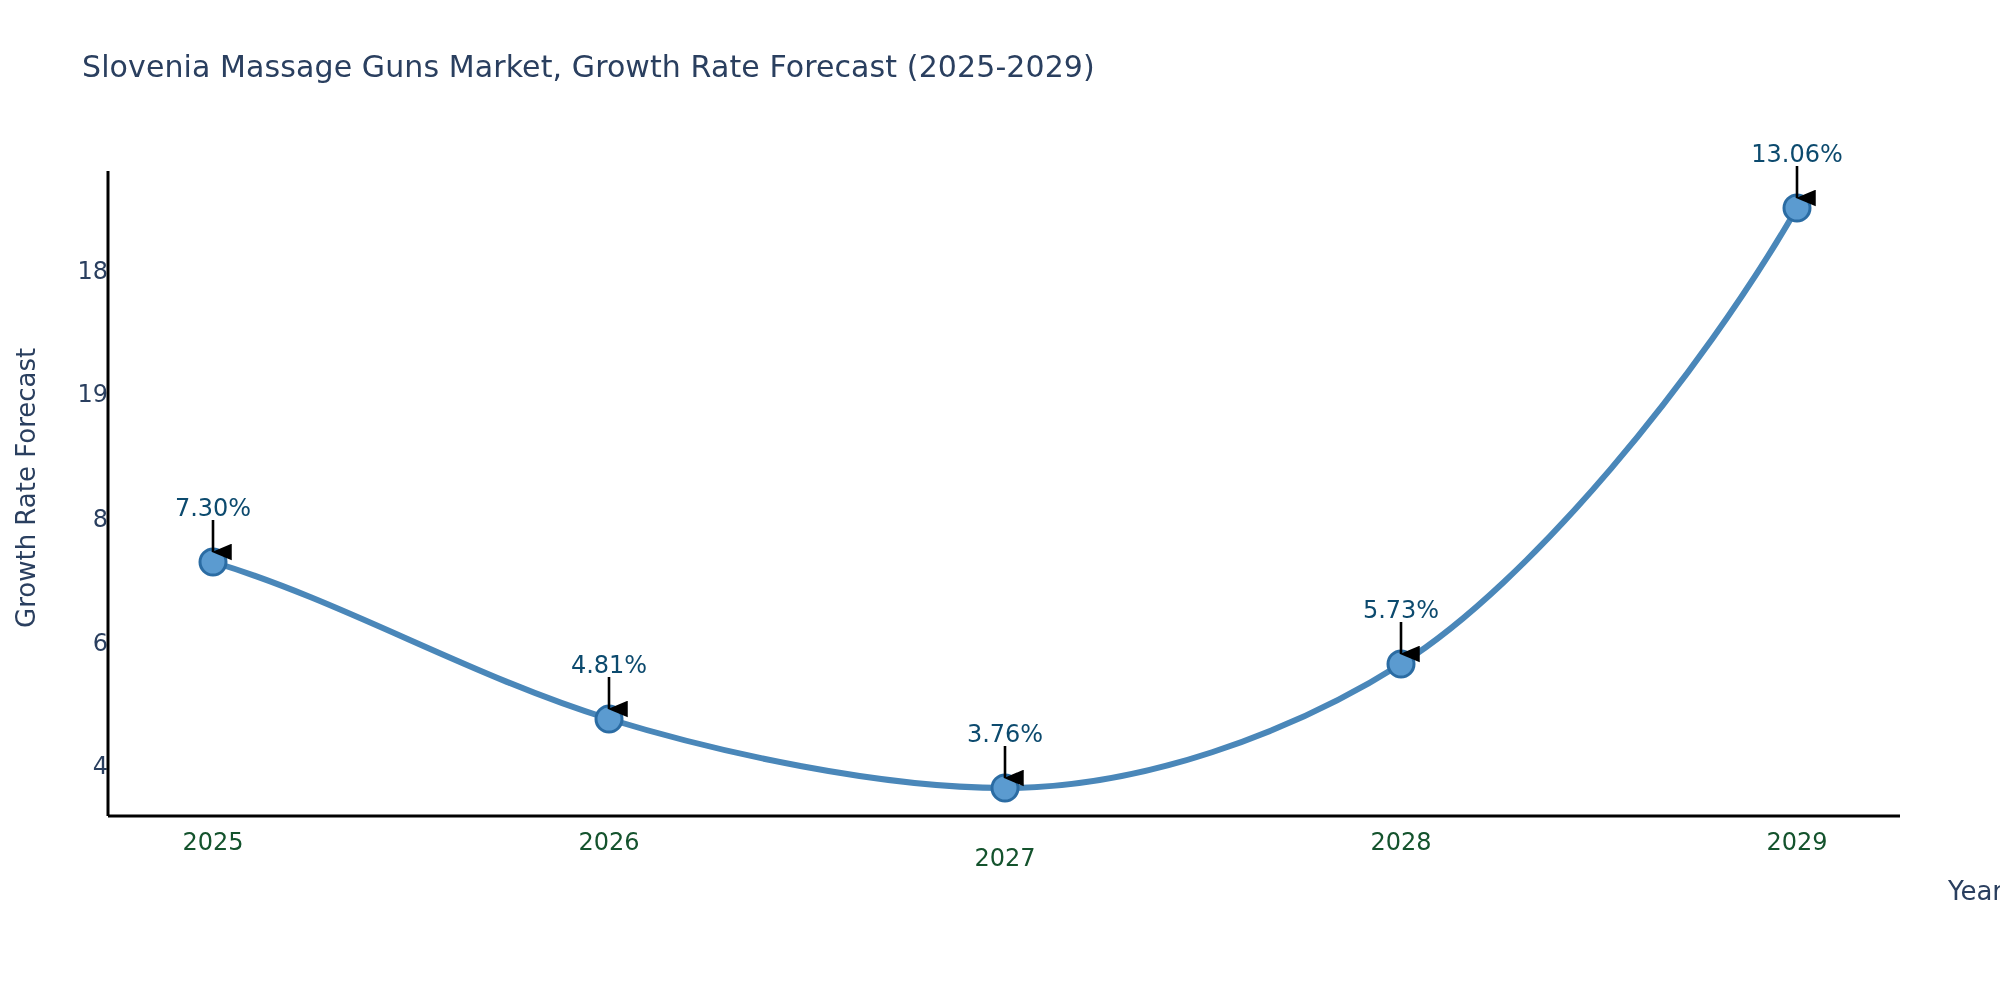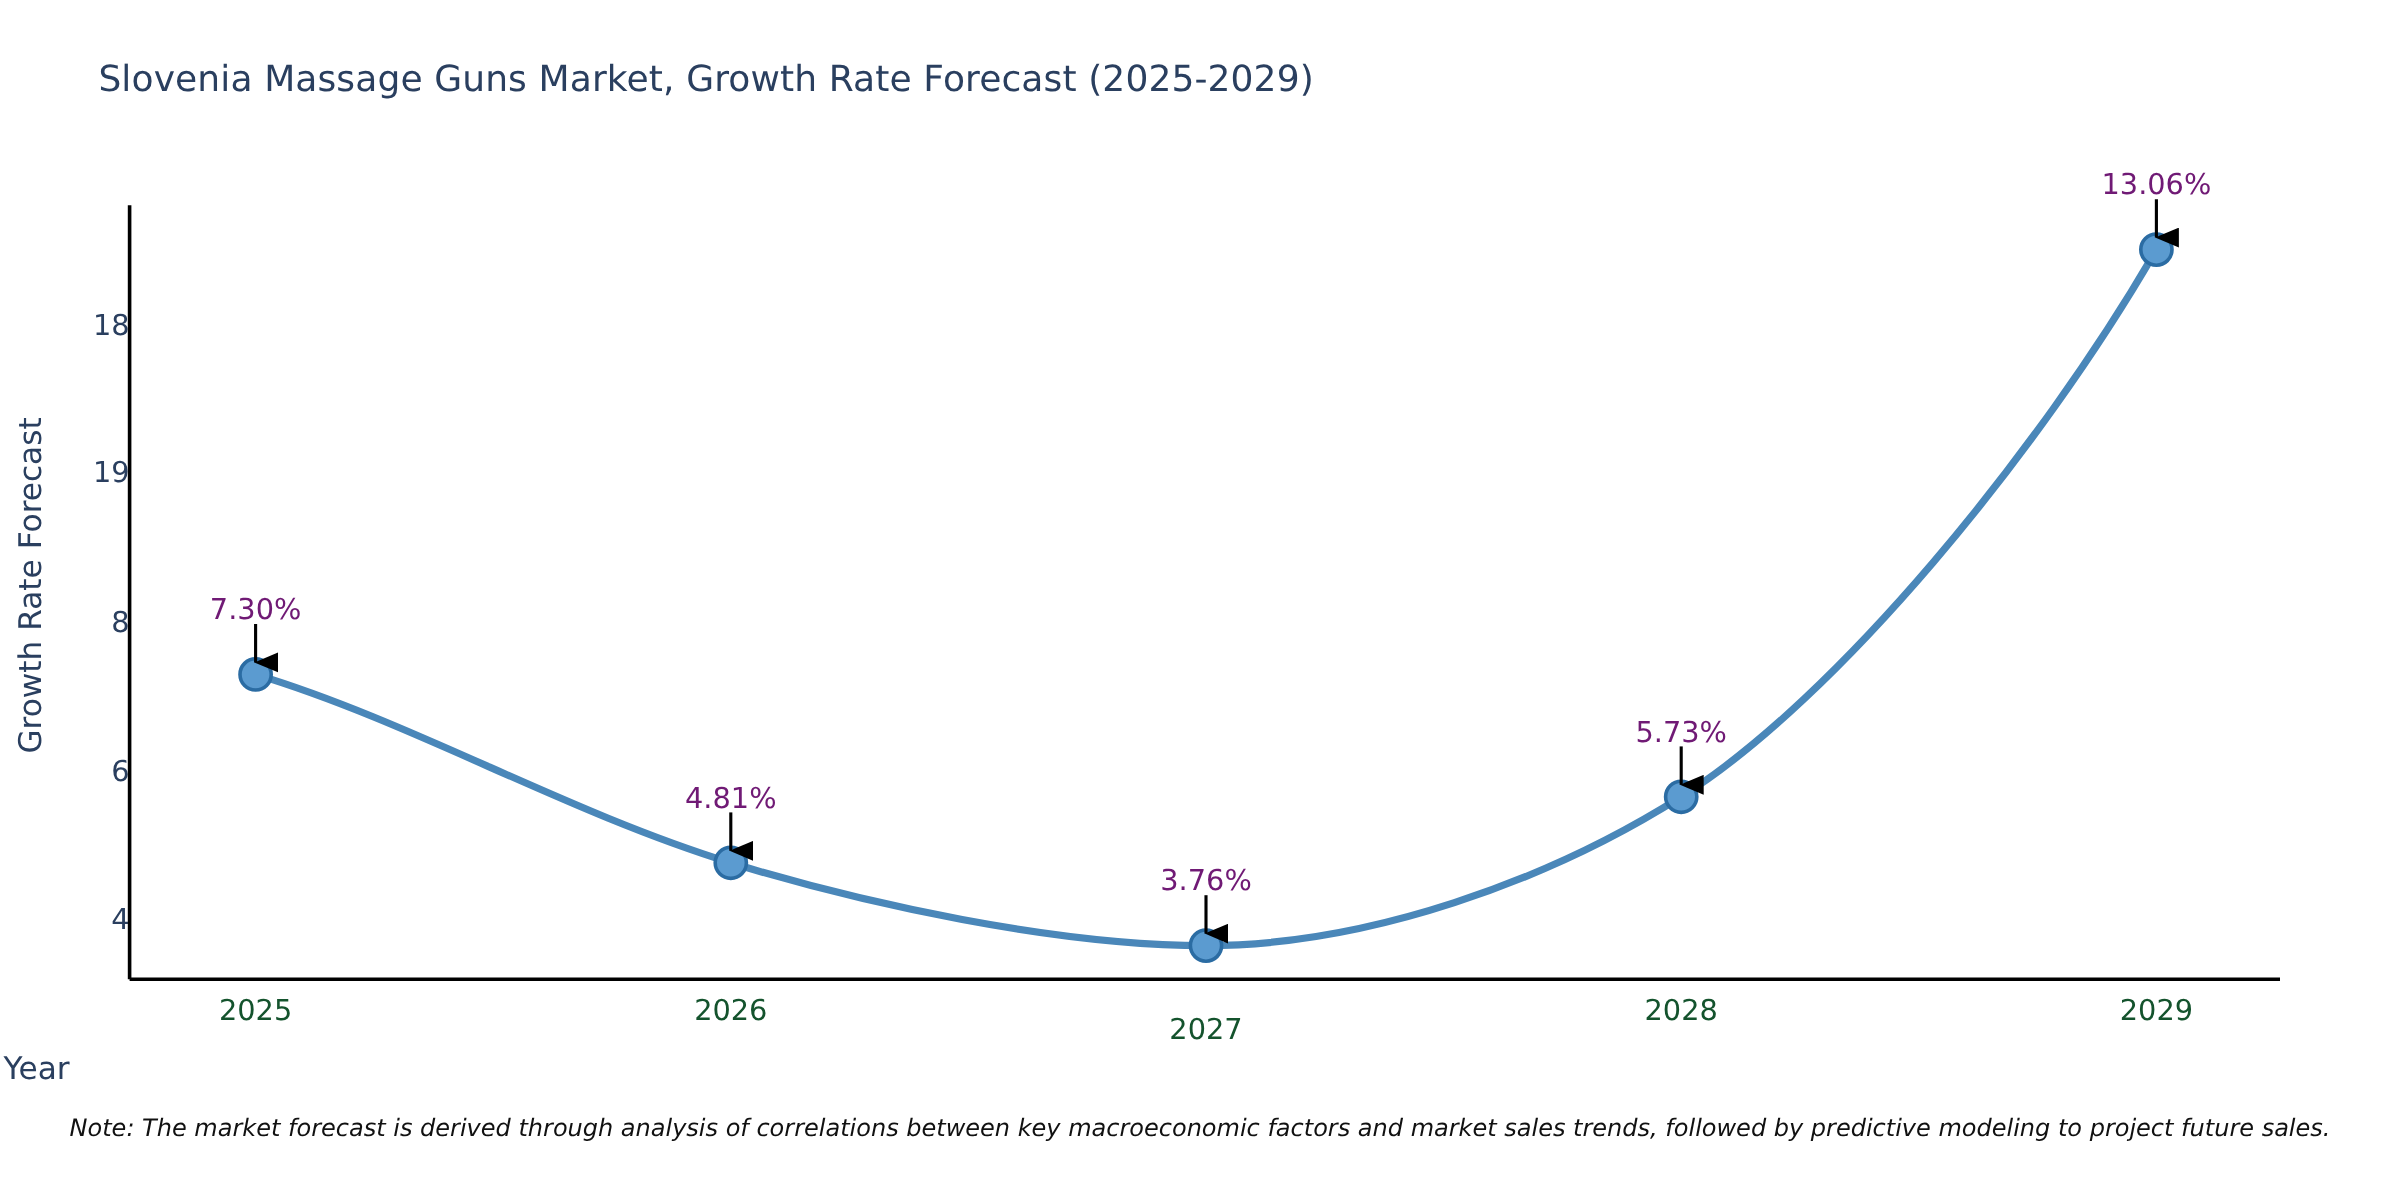--- a/index.html
+++ b/index.html
@@ -39,21 +39,21 @@
     font-size: 26px;
     color: #2a3f5f;
     transform: rotate(-90deg);
     white-space: nowrap;
   }
   .x-axis-title {
     position: absolute;
     left: 0;
     top: 860px;
     width: 2000px;
-    text-align: left;
+    text-align: right;
     font-size: 26px;
     color: #2a3f5f;
   }
   .x-axis-title span { position: relative; left: 3px; }
   .tick-label-y {
     position: absolute;
     right: 0;
     width: 60px;
     text-align: right;
     font-size: 24px;
@@ -66,21 +66,21 @@
     margin-left: -70px;
     text-align: center;
     font-size: 24px;
     color: #14532d;
     top: 812px;
   }
   .y-tick-wrap { position: absolute; left: 0; top: 0; width: 108px; height: 1000px; }
   .point-label {
     position: absolute;
     font-size: 24px;
-    color: #701a75;
+    color: #0c4a6e;
     white-space: nowrap;
     transform: translateX(-50%);
   }
   .footnote {
     position: absolute;
     left: 0;
     top: 912px;
     width: 2000px;
     text-align: center;
     font-size: 20px;
@@ -140,15 +140,14 @@
     <line x1="1401" y1="606" x2="1401" y2="638" stroke="#000000" stroke-width="2.6" marker-end="url(#arrowhead)"></line>
     <line x1="1797" y1="150" x2="1797" y2="182" stroke="#000000" stroke-width="2.6" marker-end="url(#arrowhead)"></line>
   </svg>
 
   <div class="point-label" style="left:213px; top:478px;">7.30%</div>
   <div class="point-label" style="left:609px; top:635px;text-align:right;">4.81%</div>
   <div class="point-label" style="left:1005px; top:704px;text-align:right;">3.76%</div>
   <div class="point-label" style="left:1401px; top:580px;">5.73%</div>
   <div class="point-label" style="left:1797px; top:124px;">13.06%</div>
 
-  <div class="footnote">Note: The market forecast is derived through analysis of correlations between key macroeconomic factors and market sales trends, followed by predictive modeling to project future sales.</div>
 
 </div>
 
 </body></html>

